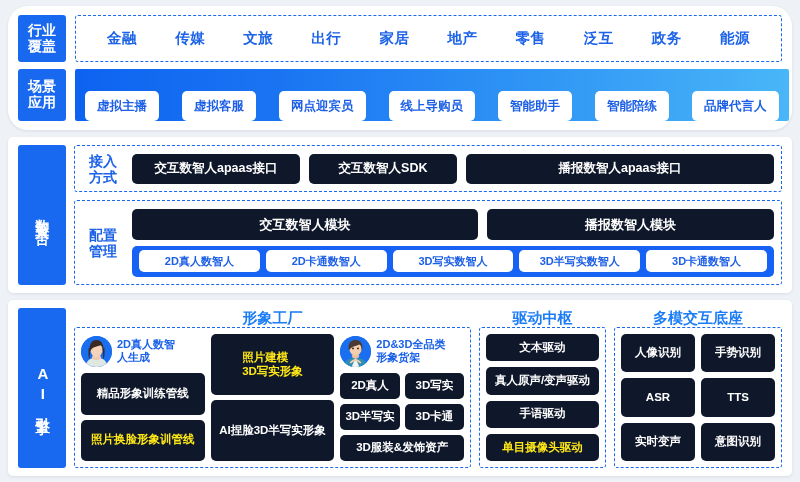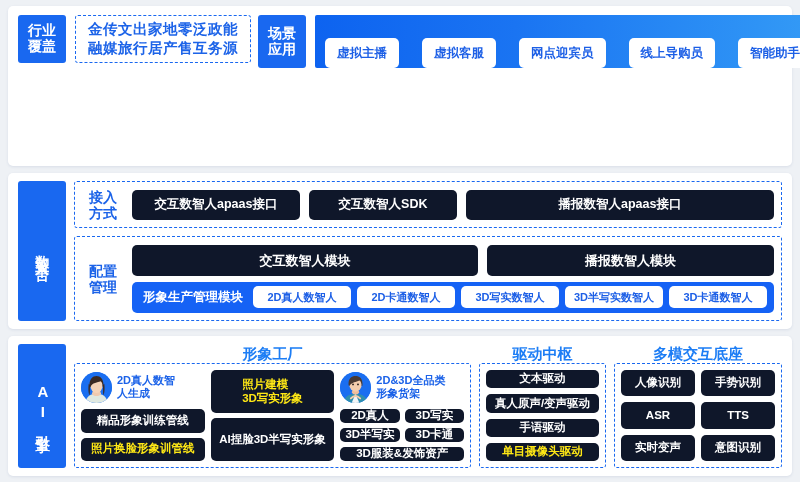--- a/index.html
+++ b/index.html
@@ -30,21 +30,21 @@
     box-sizing:border-box;
   }
   .pill.gold{color:#ffe815;}
   .wpill{
     background:#fff;color:#1c5fe6;border-radius:5px;
     display:flex;align-items:center;justify-content:center;
     text-align:center;font-weight:bold;box-sizing:border-box;
   }
 
   
-  #sec-top{height:160px;padding:9px 10px;display:flex;flex-direction:row;gap:7px;}
+  #sec-top{height:124px;padding:9px 10px;display:flex;flex-direction:column;gap:7px;border-radius:20px;}
 
   .row1{display:flex;gap:9px;height:48px;}
   .row1 .sidelabel{width:48px;font-size:14px;}
   .industry{flex:1;display:flex;align-items:center;justify-content:space-around;padding:0 12px;}
   .industry .it{color:#1c63e8;font-weight:bold;font-size:14.5px;letter-spacing:.5px;}
 
   .row2{display:flex;gap:9px;height:53px;}
   .row2 .sidelabel{width:48px;font-size:14px;}
   .sceneband{
     flex:1;border-radius:2px;
@@ -177,21 +177,20 @@
         <div class="pf-label">
           <div>配置</div>
           <div>管理</div>
         </div>
         <div class="pf-body">
           <div class="cfg-top">
             <div class="pill c1">交互数智人模块</div>
             <div class="pill c2">播报数智人模块</div>
           </div>
           <div class="cfg-bot">
-            <div class="cap">形象生产管理模块</div>
             <div class="wpill">2D真人数智人</div>
             <div class="wpill">2D卡通数智人</div>
             <div class="wpill">3D写实数智人</div>
             <div class="wpill">3D半写实数智人</div>
             <div class="wpill">3D卡通数智人</div>
           </div>
         </div>
       </div>
 
     </div>

